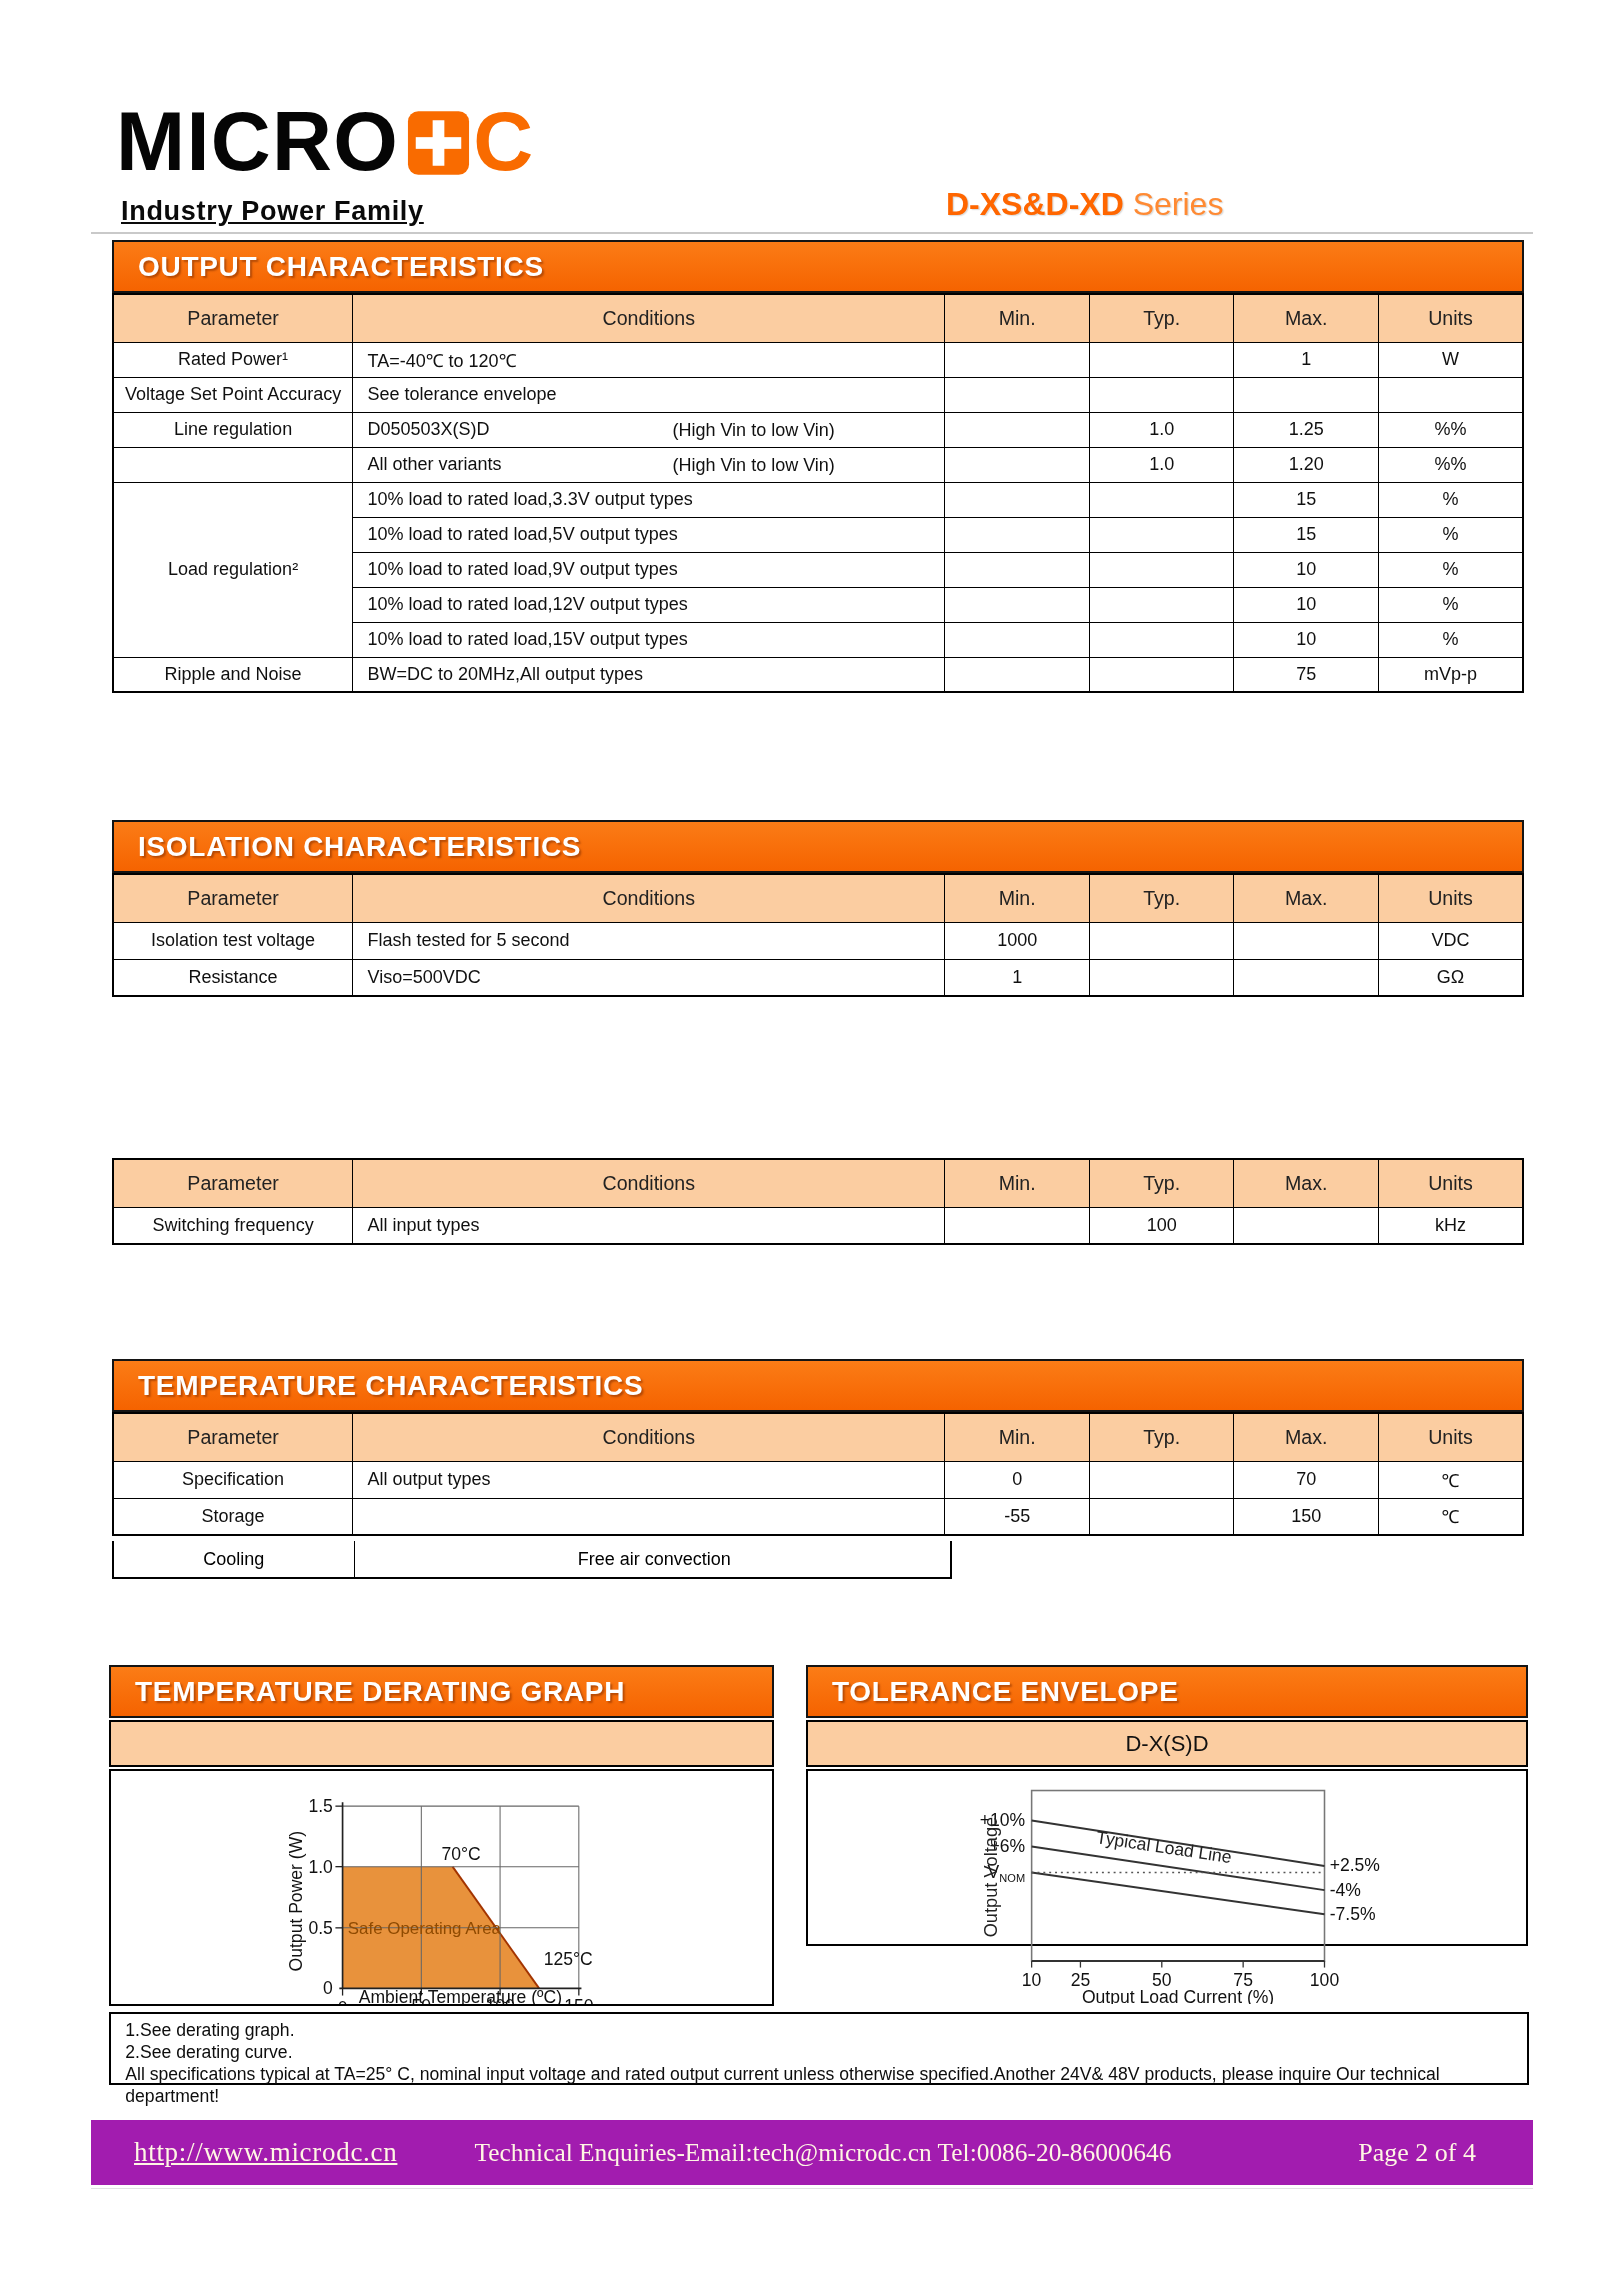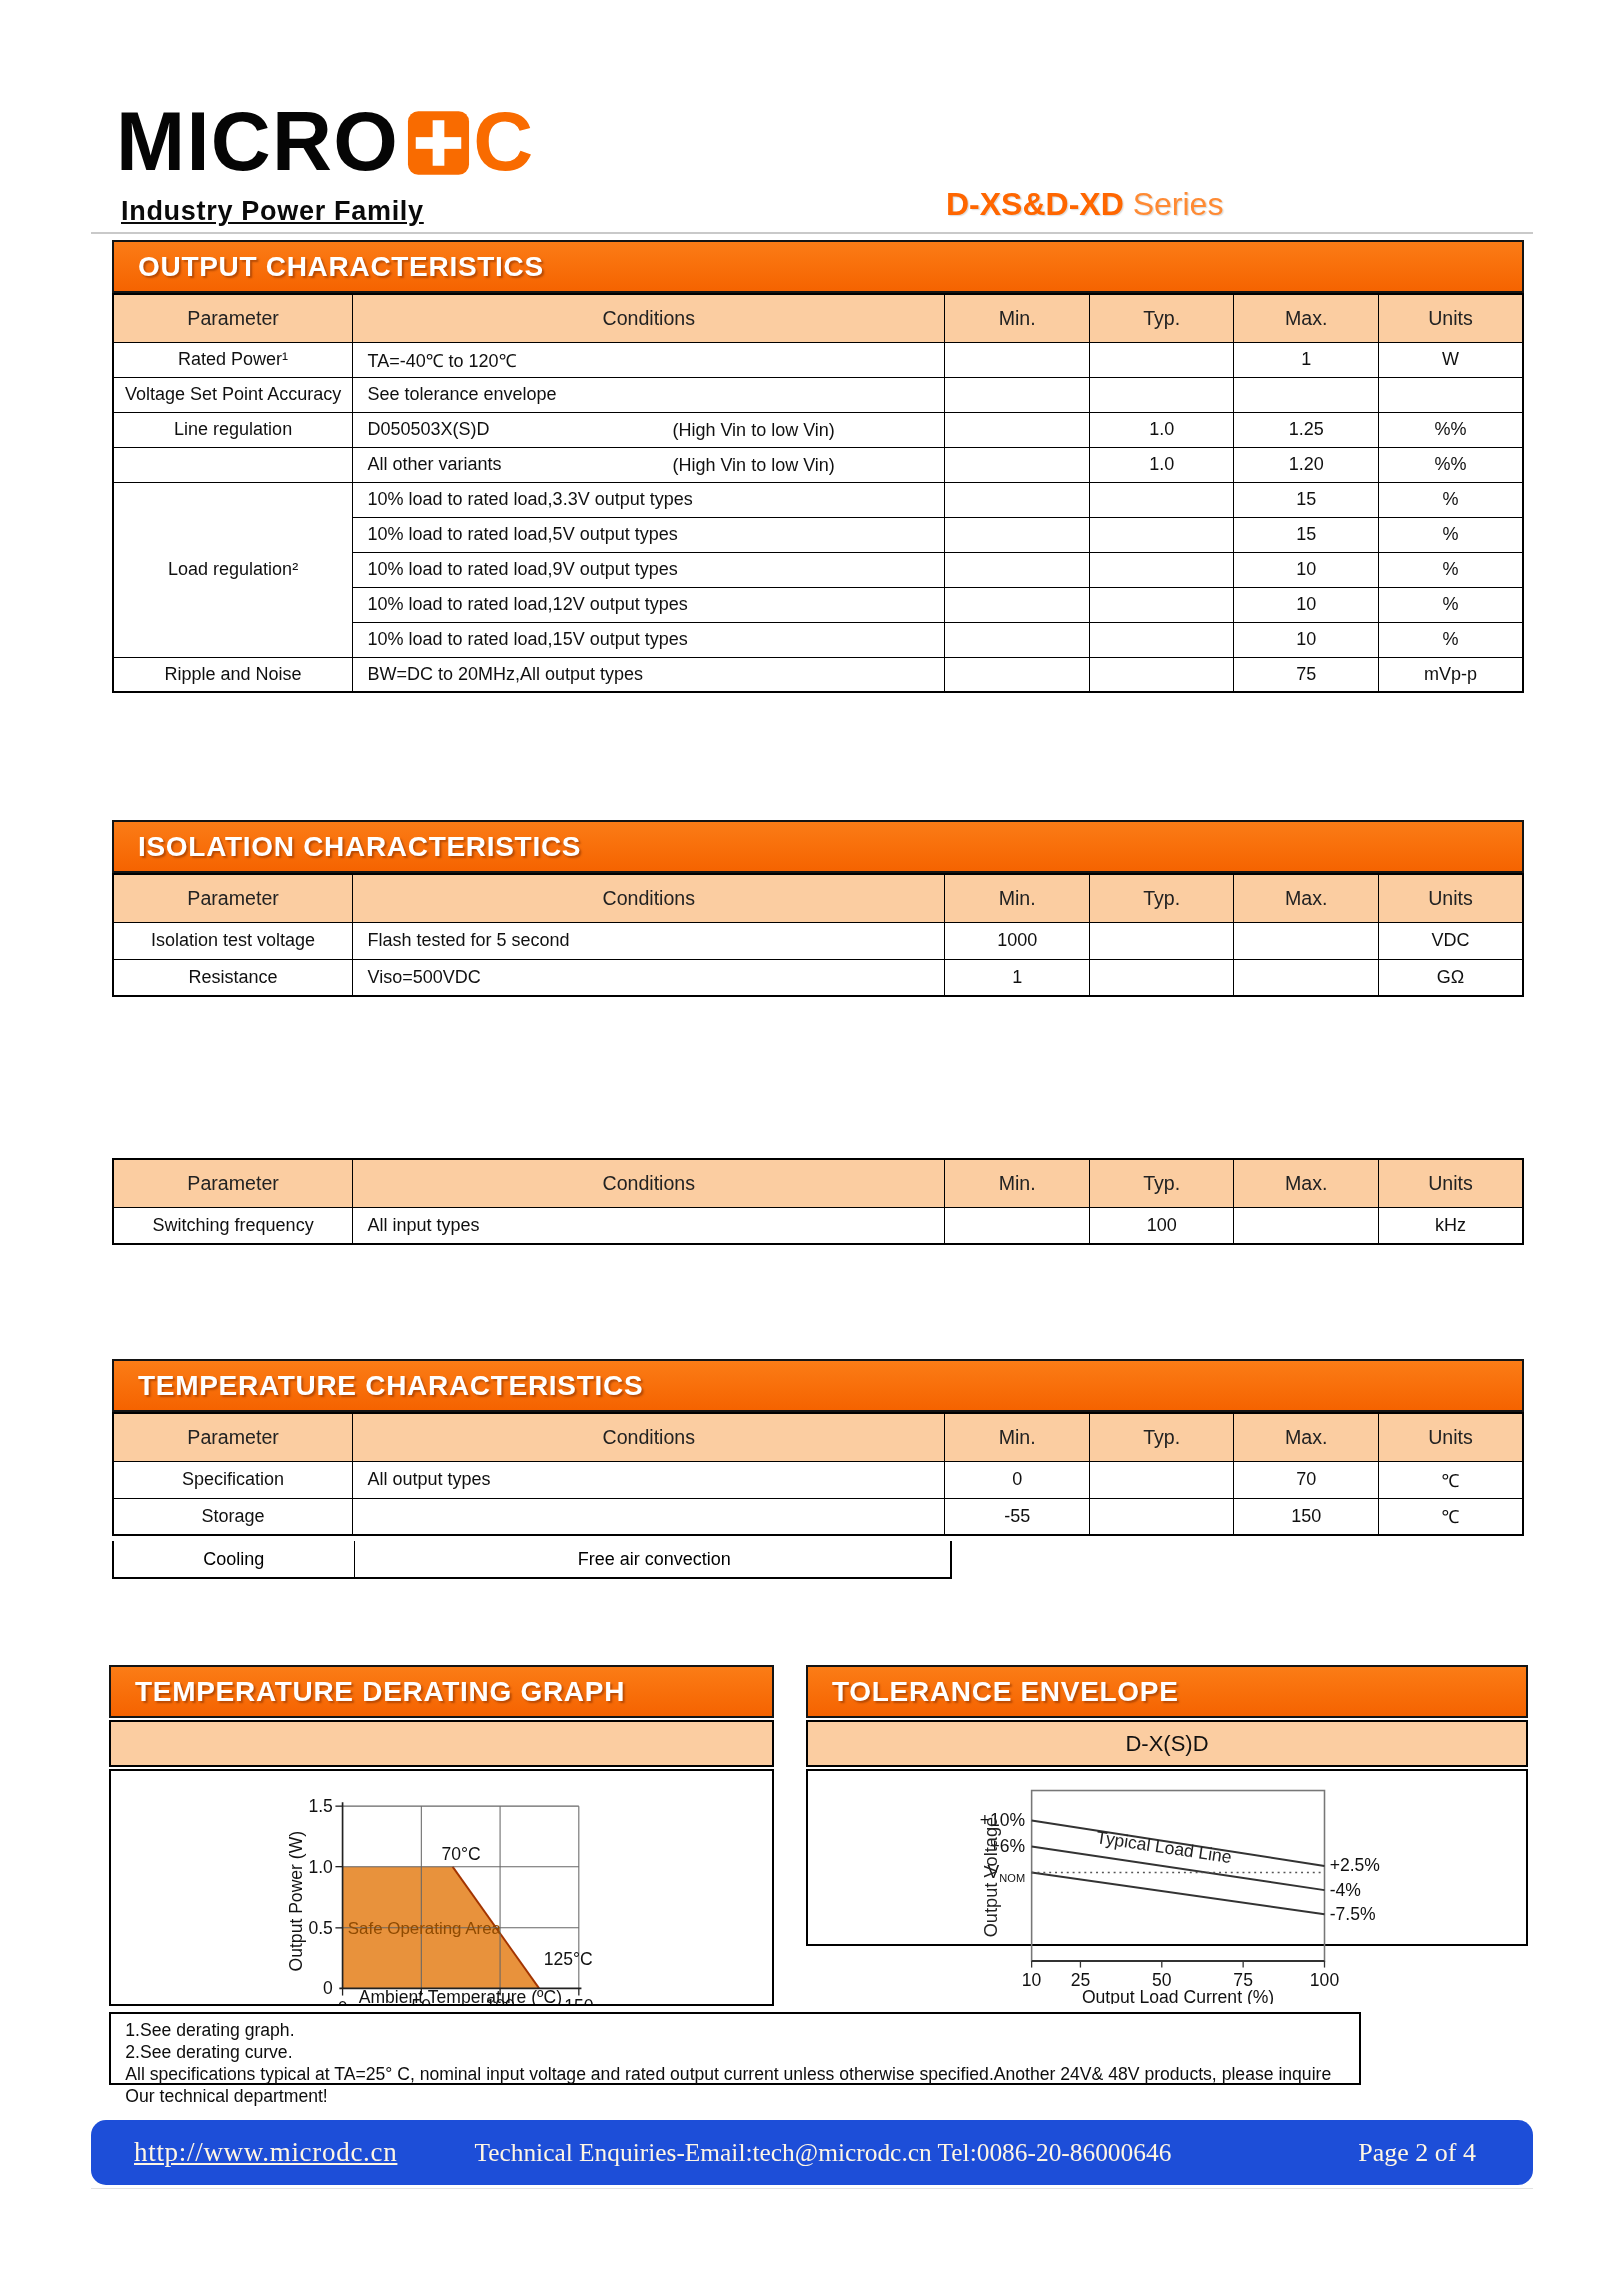--- a/index.html
+++ b/index.html
@@ -44,25 +44,25 @@
   .cool td { border:1.3px solid #000; border-top:none; font-size:18px; height:37px; }
   .cool td.first { border-left:2px solid #000; border-bottom:2px solid #000; text-align:center; }
   .cool td.second{ border-right:2px solid #000; border-bottom:2px solid #000; text-align:center; padding-left:4px; }
   
   .gbar { left:109px; width:665px; }
   .gbar2{ left:806px; width:722px; }
   .gstrip { position:absolute; background:#fbcda1; border:2px solid #000; display:flex; align-items:center; justify-content:center; font-size:22px; color:#111; }
   .gbox { position:absolute; background:#fff; border:2px solid #000; }
   svg { font-family:"Liberation Sans", sans-serif; }
   
-  .notes { position:absolute; left:109px; top:2012px; width:1252px; height:73px; border:2px solid #000; padding:5.2px 0 0 14.3px; font-size:17.6px; line-height:22px; color:#0d0d0d; background:#fff; }
+  .notes { position:absolute; left:109px; top:2012px; width:1420px; height:73px; border:2px solid #000; padding:5.2px 0 0 14.3px; font-size:17.6px; line-height:22px; color:#0d0d0d; background:#fff; }
   .footer {
     position:absolute; left:91px; top:2120px; width:1442px; height:65px;
-    background:#1d4ed8; display:flex; align-items:center;
-    padding:0 57px 0 43px; font-family:"Liberation Serif", serif; color:#fff6e4;border-radius:15px;
+    background:#a21caf; display:flex; align-items:center;
+    padding:0 57px 0 43px; font-family:"Liberation Serif", serif; color:#fff6e4;
   }
   .footer .url  { font-size:27px; text-decoration:underline; letter-spacing:0.7px; }
   .footer .mid  { font-size:25.4px; margin-left:77px; flex:1; }
   .footer .pg   { font-size:26px; }
   .underrule { position:absolute; left:91px; top:2188px; width:1442px; height:1.3px; background:#e2e2e2; }
 </style>
 </head>
 <body>
 
 <div class="page">

